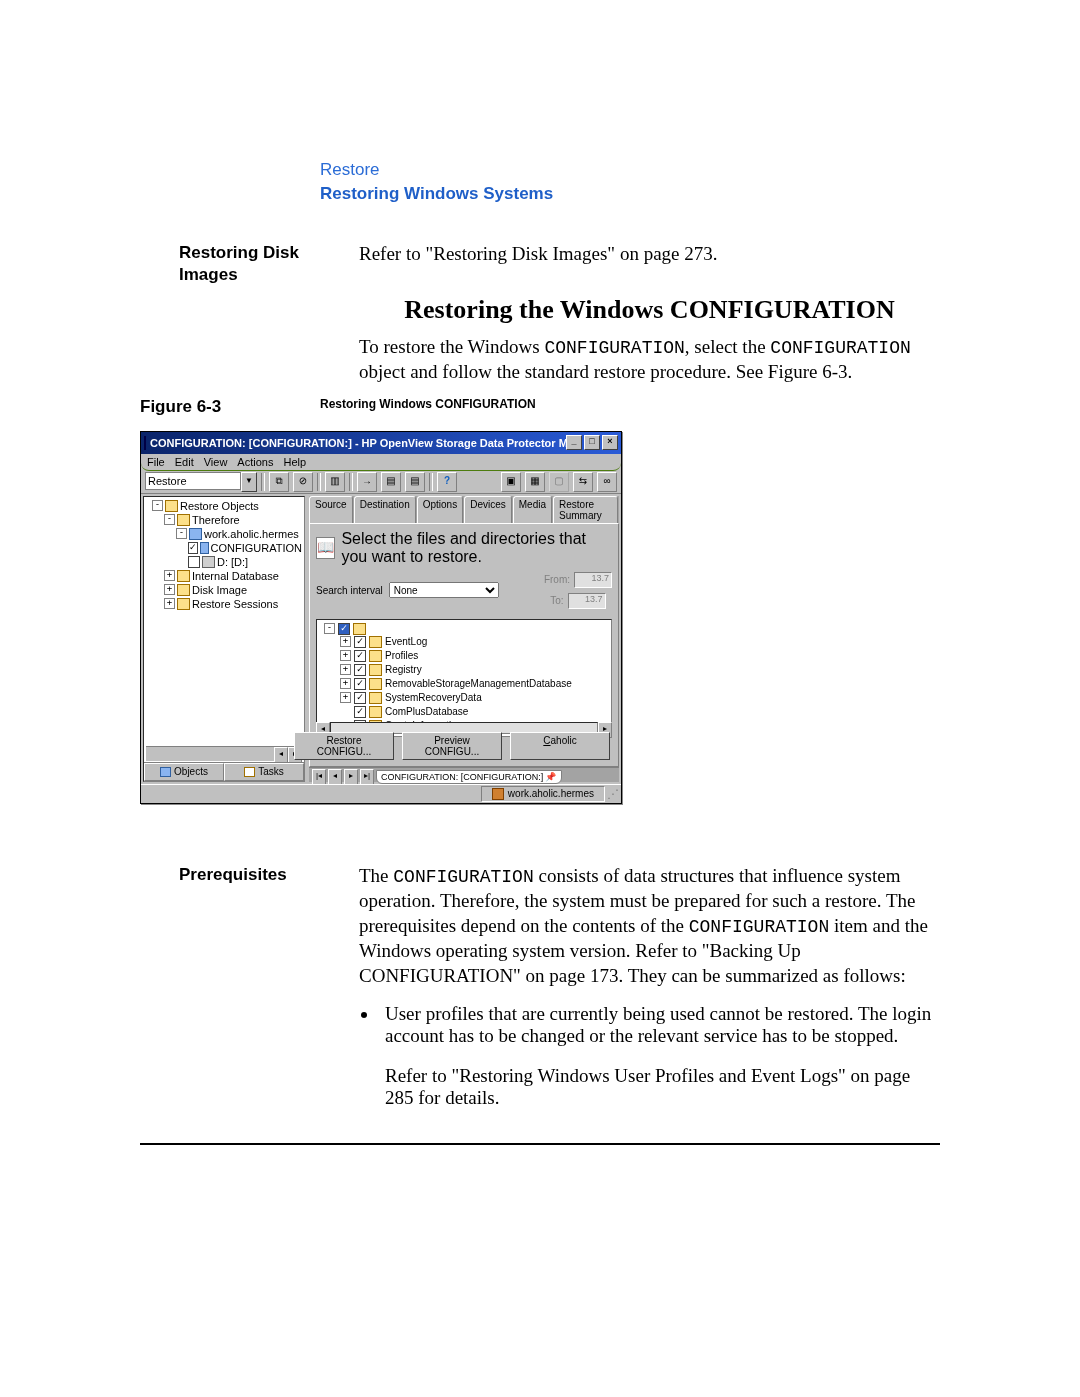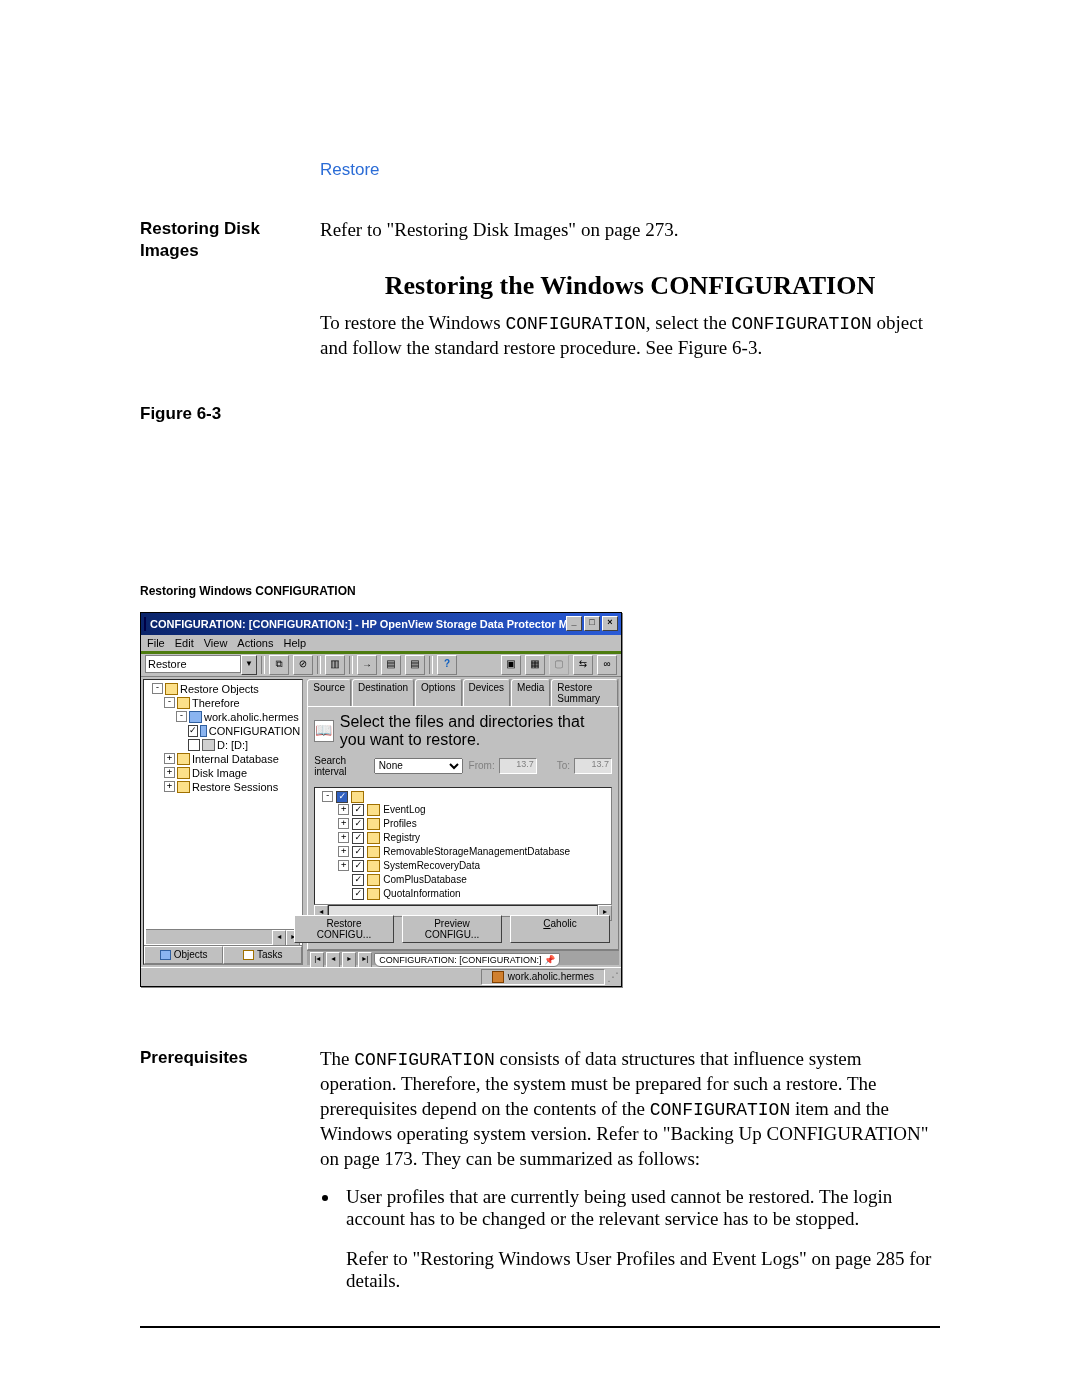--- a/index.html
+++ b/index.html
@@ -12,27 +12,27 @@
   .page {
     padding: 160px 140px 120px 140px;
     position: relative;
     min-height: 1100px;
   }
   .header-area { margin-left: 180px; }
   .header-link1 { color: #2b6cd6; font-family: Arial, sans-serif; font-size: 17px; }
   .header-link2 { color: #1f5fc8; font-family: Arial, sans-serif; font-weight: bold; font-size: 17px; margin-top: 4px; }
 
   .row { display: flex; margin-top: 38px; }
-  .margin-col { width: 180px; flex: 0 0 180px; padding-right: 18px; box-sizing: border-box; }
+  .margin-col { width: 180px; flex: 0 0 180px; padding-right: 18px; box-sizing: border-box; margin-left: 39px; }
   .margin-label { font-family: Arial, sans-serif; font-weight: bold; font-size: 17px; line-height: 1.3; }
   .body-col { flex: 1; }
   .body-text { font-size: 19px; line-height: 1.3; }
   .mono { font-family: "Courier New", monospace; font-size: 18px; }
   h2.section { font-family: "Times New Roman", serif; font-weight: bold; font-size: 26px; margin: 28px 0 10px 0; text-align: center; }
-  .fig-label-row { display:flex; margin-top: 43px; flex-direction: column; }
+  .fig-label-row { display:flex; margin-top: 12px; }
   .fig-label { width:180px; flex:0 0 180px; font-family: Arial, sans-serif; font-weight:bold; font-size:17px; }
   .fig-caption { font-family: Arial, sans-serif; font-weight:bold; font-size:12px; }
 
   
   .shot {
     margin-top: 14px;
     width: 480px;
     border: 1px solid #000;
     background: #c0c0c0;
     font-family: Tahoma, Arial, sans-serif;
@@ -44,21 +44,21 @@
     color: #fff;
     display:flex; align-items:center; justify-content:space-between;
     padding: 2px 3px;
     font-weight:bold;
     font-size:11px;
     height:18px;
   }
   .titlebar .ttl { white-space:nowrap; overflow:hidden; text-overflow:ellipsis; display:flex; align-items:center; gap:4px;}
   .titlebar .wbtns { display:flex; gap:2px; }
   .wbtn { width:14px; height:13px; background:#c0c0c0; border:1px solid #fff; border-right-color:#404040; border-bottom-color:#404040; font-size:9px; line-height:11px; text-align:center; color:#000; font-weight:bold;}
-  .menubar { background:#c0c0c0; padding:2px 6px; display:flex; gap:10px; border-bottom:3px solid #4d7c0f;}
+  .menubar { background:#c0c0c0; padding:2px 6px; display:flex; gap:10px; border-bottom:1px solid #4d7c0f;border-radius:8px;}
   .menubar span { font-size:11px; }
   .toolbar { background:#c0c0c0; padding:1px 4px; display:flex; align-items:center; gap:4px; border-bottom:1px solid #808080;}
   .combo { display:inline-flex; }
   .combo input { width:90px; height:16px; font-size:11px; border:1px solid #808080; background:#fff; padding:0 2px;}
   .combo .arr { width:14px; height:18px; background:#c0c0c0; border:1px solid #fff; border-right-color:#404040; border-bottom-color:#404040; font-size:8px; text-align:center; line-height:16px;}
   .tbtn { width:18px; height:18px; background:#c0c0c0; border:1px solid #fff; border-right-color:#808080; border-bottom-color:#808080; font-size:10px; text-align:center; line-height:16px; color:#000;}
   .tbtn.sep { width:2px; background:transparent; border:none; border-left:1px solid #808080; border-right:1px solid #fff; }
   .mainpanes { display:flex; height:290px; background:#c0c0c0;}
   .leftpane { width:156px; background:#fff; border:1px inset #808080; margin:2px; padding:2px; overflow:hidden; position:relative;}
   .tree { font-size:11px; line-height:14px;}
@@ -77,21 +77,21 @@
   .rightpane { flex:1; margin:2px; background:#a3a3a3; position:relative;}
   .tabs { display:flex; font-size:10px; }
   .tab { padding:2px 5px; background:#c0c0c0; border:1px solid #fff; border-bottom:none; border-right-color:#808080; border-top-left-radius:3px; border-top-right-radius:3px; margin-right:1px;}
   .tab.active { background:#c0c0c0; font-weight:normal; }
   .tabbody { background:#c0c0c0; border:1px solid #fff; border-right-color:#808080; border-bottom-color:#808080; padding:6px; height:230px; position:relative;}
   .inforow { display:flex; align-items:center; gap:6px; margin-bottom:6px;}
   .bookicon { width:22px; height:20px; background:#fff; border:1px solid #808080; font-size:14px; text-align:center; line-height:18px;}
   .infotext { font-size:16px; }
   .searchrow { display:flex; align-items:center; gap:6px; font-size:10px; margin-top:6px;}
   .searchrow select { width:110px; font-size:10px; height:16px;}
-  .searchrow .rlabels { margin-left:auto; color:#808080; font-size:10px; display:flex; flex-direction:row; gap:20px; align-items:flex-start;}
+  .searchrow .rlabels { margin-left:auto; color:#808080; font-size:10px; display:flex; flex-direction:column; gap:5px; align-items:center;}
   .searchrow .rval { width:34px; height:14px; background:#e0e0e0; border:1px solid #fff; border-left-color:#808080; border-top-color:#808080; margin-left:4px; font-size:9px; text-align:right; padding-right:2px;}
   .filetree { background:#fff; border:1px inset #808080; height:110px; margin-top:10px; padding:3px; font-size:10px; overflow:auto;}
   .ftnode { display:flex; align-items:center; gap:3px; line-height:14px;}
   .ft1 { padding-left:4px;}
   .ft2 { padding-left:20px;}
   .btnrow { position:absolute; right:8px; bottom:6px; display:flex; gap:8px;}
   .winbtn { font-size:10px; background:#c0c0c0; border:1px solid #fff; border-right-color:#404040; border-bottom-color:#404040; padding:2px 6px; min-width:86px; text-align:center;}
   .winbtn u { text-decoration:underline; }
   .bottomtabs { display:flex; align-items:center; border-top:1px solid #808080; padding:1px 3px; gap:2px; font-size:9px;}
   .navbtn { width:12px; height:14px; background:#c0c0c0; border:1px solid #fff; border-right-color:#808080; border-bottom-color:#808080; font-size:8px; text-align:center; line-height:12px;}
@@ -110,20 +110,21 @@
   .footer { display:flex; justify-content:space-between; font-family: Arial, sans-serif; font-size:17px;}
   .footer .pg { font-weight:bold; }
   .footer .ch { color:#1f5fc8; font-weight:bold; }
 </style>
 </head>
 <body>
 
 <div class="page">
   <div class="header-area">
     <div class="header-link1">Restore</div>
+    <div class="header-link2">Restoring Windows Systems</div>
   </div>
 
   <div class="row">
     <div class="margin-col">
       <div class="margin-label">Restoring Disk Images</div>
     </div>
     <div class="body-col">
       <div class="body-text">Refer to "Restoring Disk Images" on page 273.</div>
 
       <h2 class="section">Restoring the Windows CONFIGURATION</h2>

